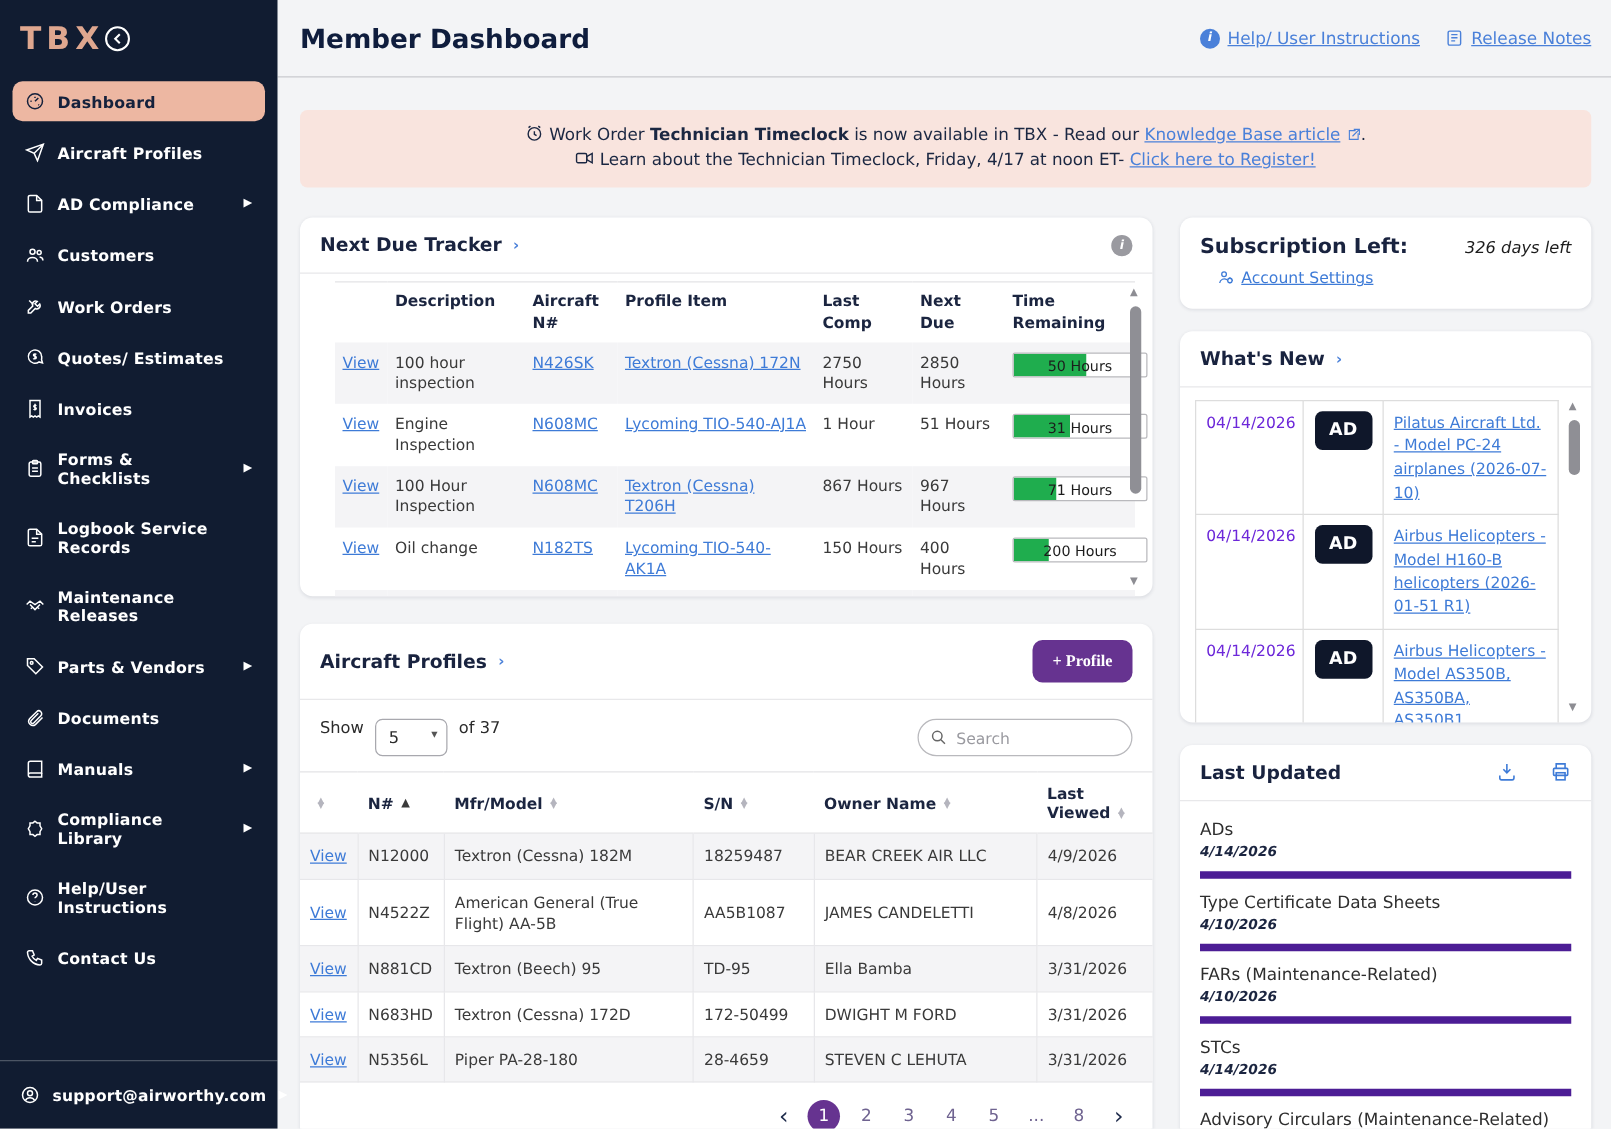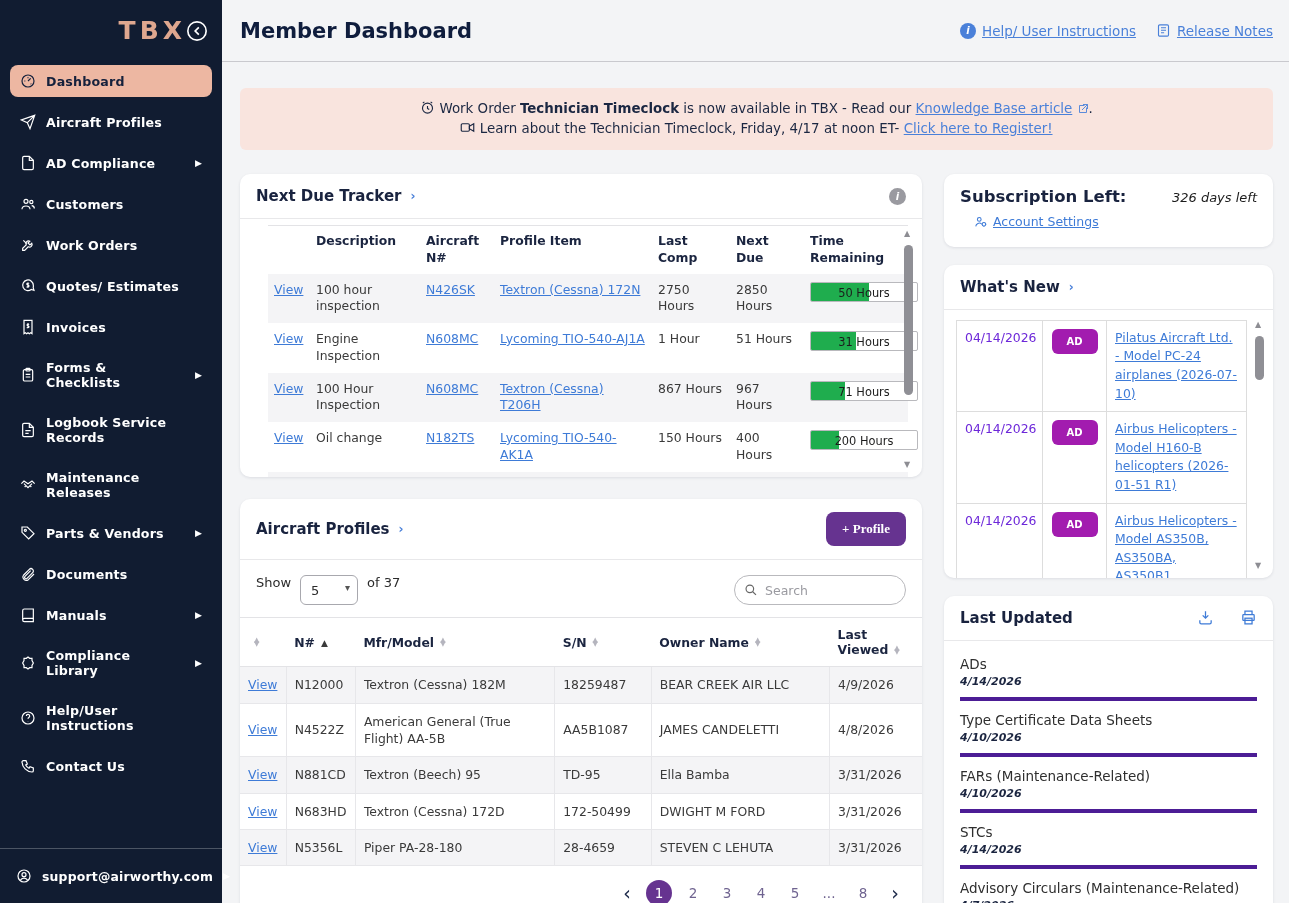--- a/index.html
+++ b/index.html
@@ -2,21 +2,21 @@
 <html><head>
 <meta charset="utf-8">
 <style>
   * { margin:0; padding:0; box-sizing:border-box; }
   html,body { width:1289px; height:903px; overflow:hidden; }
   body { font-family:"DejaVu Sans","Liberation Sans",sans-serif; background:#f3f4f6; display:flex; color:#2b2b2b; }
   a { cursor:pointer; }
 
   
   .sidebar { width:222px; flex-shrink:0; background:#111c31; color:#fff; position:relative; height:903px; }
-  .logo-row { display:flex; align-items:center; justify-content:flex-end; padding:16px 14px 8px 16px; }
+  .logo-row { display:flex; align-items:center; justify-content:flex-start; padding:16px 14px 8px 16px; }
   .logo { color:#dfa78f; font-size:25px; font-weight:700; letter-spacing:4px; }
   .collapse-btn { color:#fff; width:22px; height:22px; cursor:pointer; }
   .nav { padding:12px 10px 0 10px; }
   .nav-item { display:flex; align-items:center; gap:10px; padding:8px 10px; margin-bottom:9px; border-radius:8px; font-size:12.6px; font-weight:600; letter-spacing:.2px; cursor:pointer; color:#fff; }
   .nav-item.active { background:#edb7a2; color:#15213c; }
   .nav-item svg { width:16px; height:16px; flex-shrink:0; }
   .chev { margin-left:auto; font-size:9px; color:currentColor; }
   .side-footer { position:absolute; bottom:0; left:0; right:0; border-top:1px solid rgba(255,255,255,.25); padding:15px 14px; }
   .side-footer .nav-item { margin:0; padding:4px 2px; font-size:12.4px; }
 
@@ -94,28 +94,28 @@
   .sub-days { font-size:13px; font-style:italic; color:#1c1c1c; }
   .acct-link { display:inline-flex; align-items:center; gap:5px; margin-top:8px; margin-left:14px; color:#3e7bd7; font-size:12.5px; text-decoration:underline; }
   .acct-link svg { width:14px; height:14px; stroke:#3e7bd7; fill:none; stroke-width:1.8; }
 
   .wn-card { margin-top:18px; }
   .wn-body { position:relative; padding:10px 26px 10px 12px; height:268px; overflow:hidden; }
   .wn { border:1px solid #ddd; }
   .wn td { border:1px solid #ddd; font-size:12.4px; padding:8px; vertical-align:top; line-height:1.5; }
   .wn .wn-date { width:86px; color:#6d28d9; }
   .wn .wn-badge-cell { width:64px; text-align:center; }
-  .badge-ad { display:inline-block; background:#a21caf; color:#fff; font-size:10px; font-weight:700; border-radius:6px; padding:5px 0; width:46px; text-align:center; }
+  .badge-ad { display:inline-block; background:#0f172a; color:#fff; font-size:14px; font-weight:700; border-radius:6px; padding:5px 0; width:46px; text-align:center; }
   .wn a { color:#3e7bd7; text-decoration:underline; }
 
   .lu-card { margin-top:18px; }
   .lu-icons { margin-left:auto; display:flex; gap:26px; }
   .lu-icons svg { width:17px; height:17px; stroke:#3e7bd7; fill:none; stroke-width:1.8; cursor:pointer; }
   .lu-body { padding:4px 16px 0; height:300px; overflow:hidden; }
-  .lu-item { padding:11px 0 9px; border-bottom:4px solid #4c1d95; }
+  .lu-item { padding:11px 0 9px; border-bottom:6px solid #4c1d95; }
   .lu-item:last-child { border-bottom:none; }
   .lu-name { font-size:13.5px; color:#2e2e2e; }
   .lu-date { font-size:11px; font-weight:700; font-style:italic; color:#1b2540; margin-top:3px; }
 </style>
 </head>
 <body>
 
 <aside class="sidebar">
   <div class="logo-row">
     <div class="logo">TBX</div>

